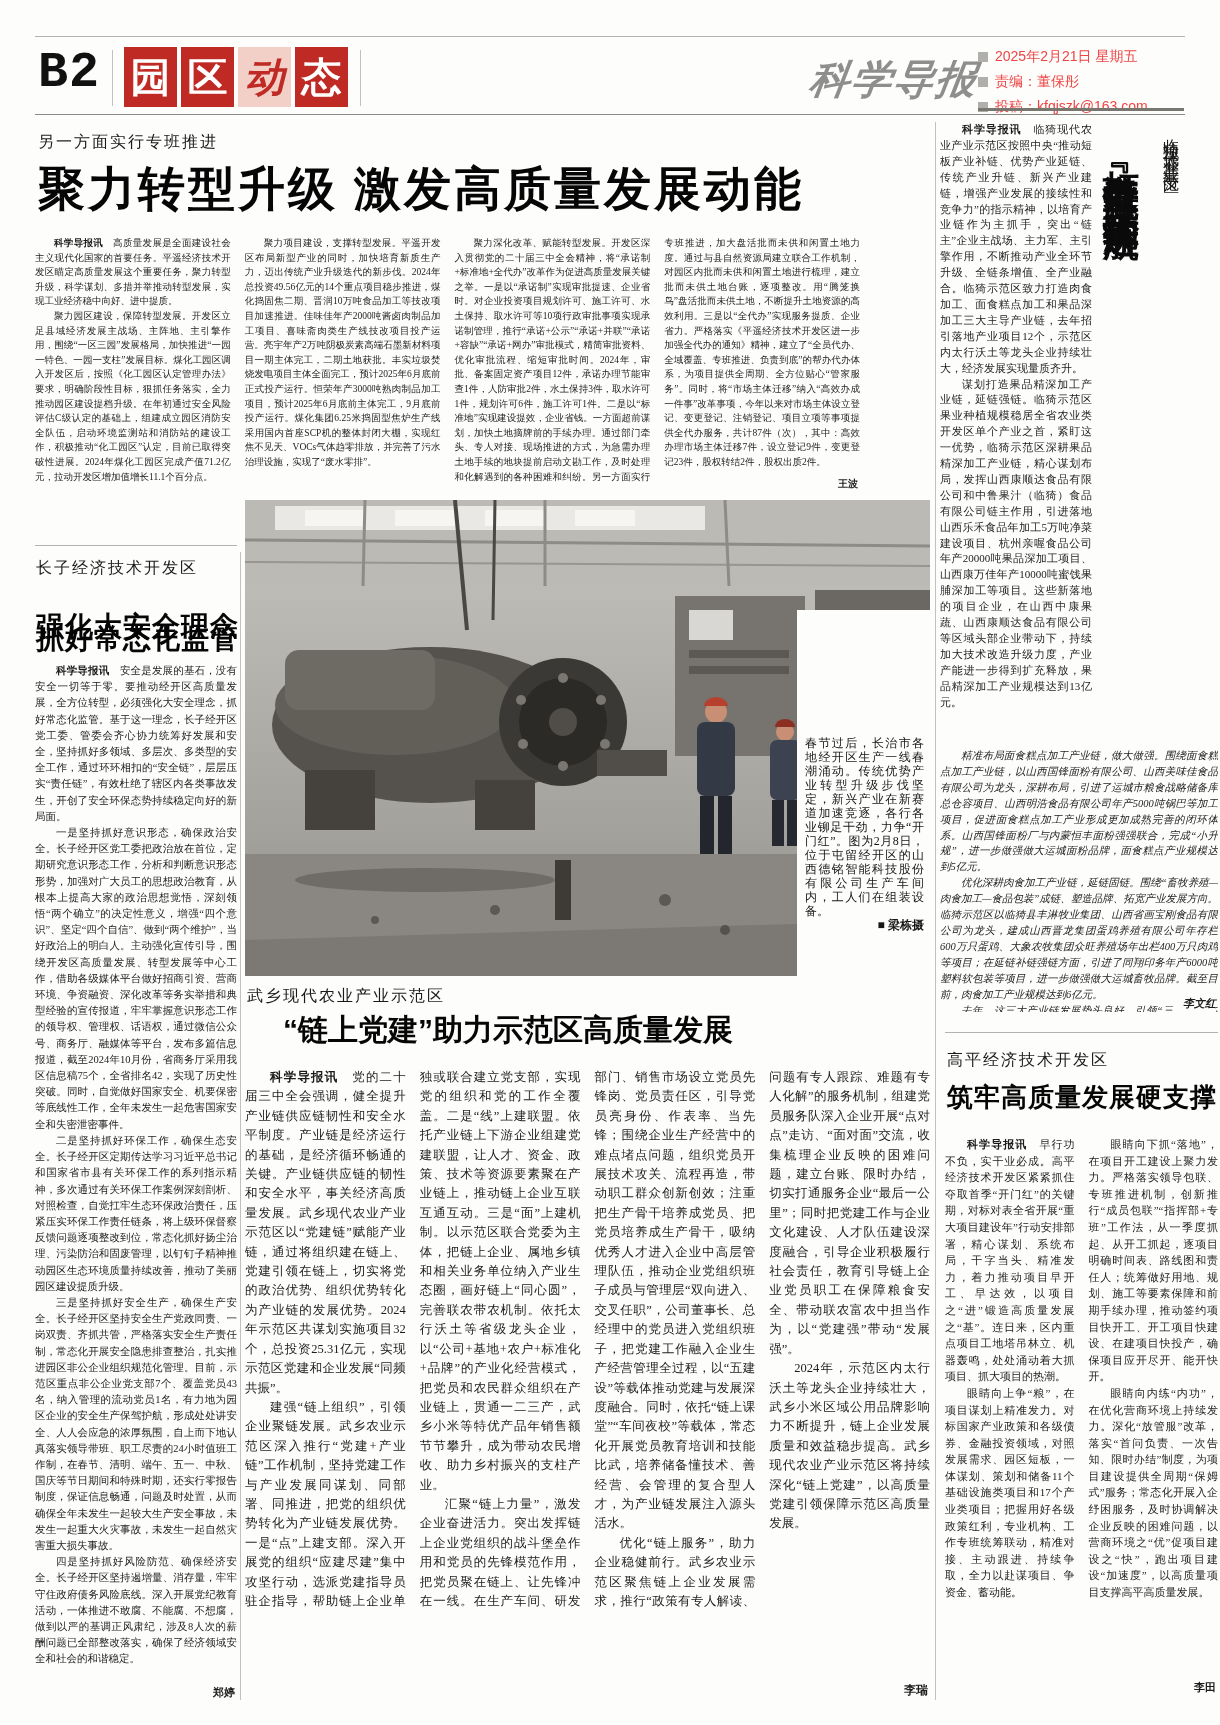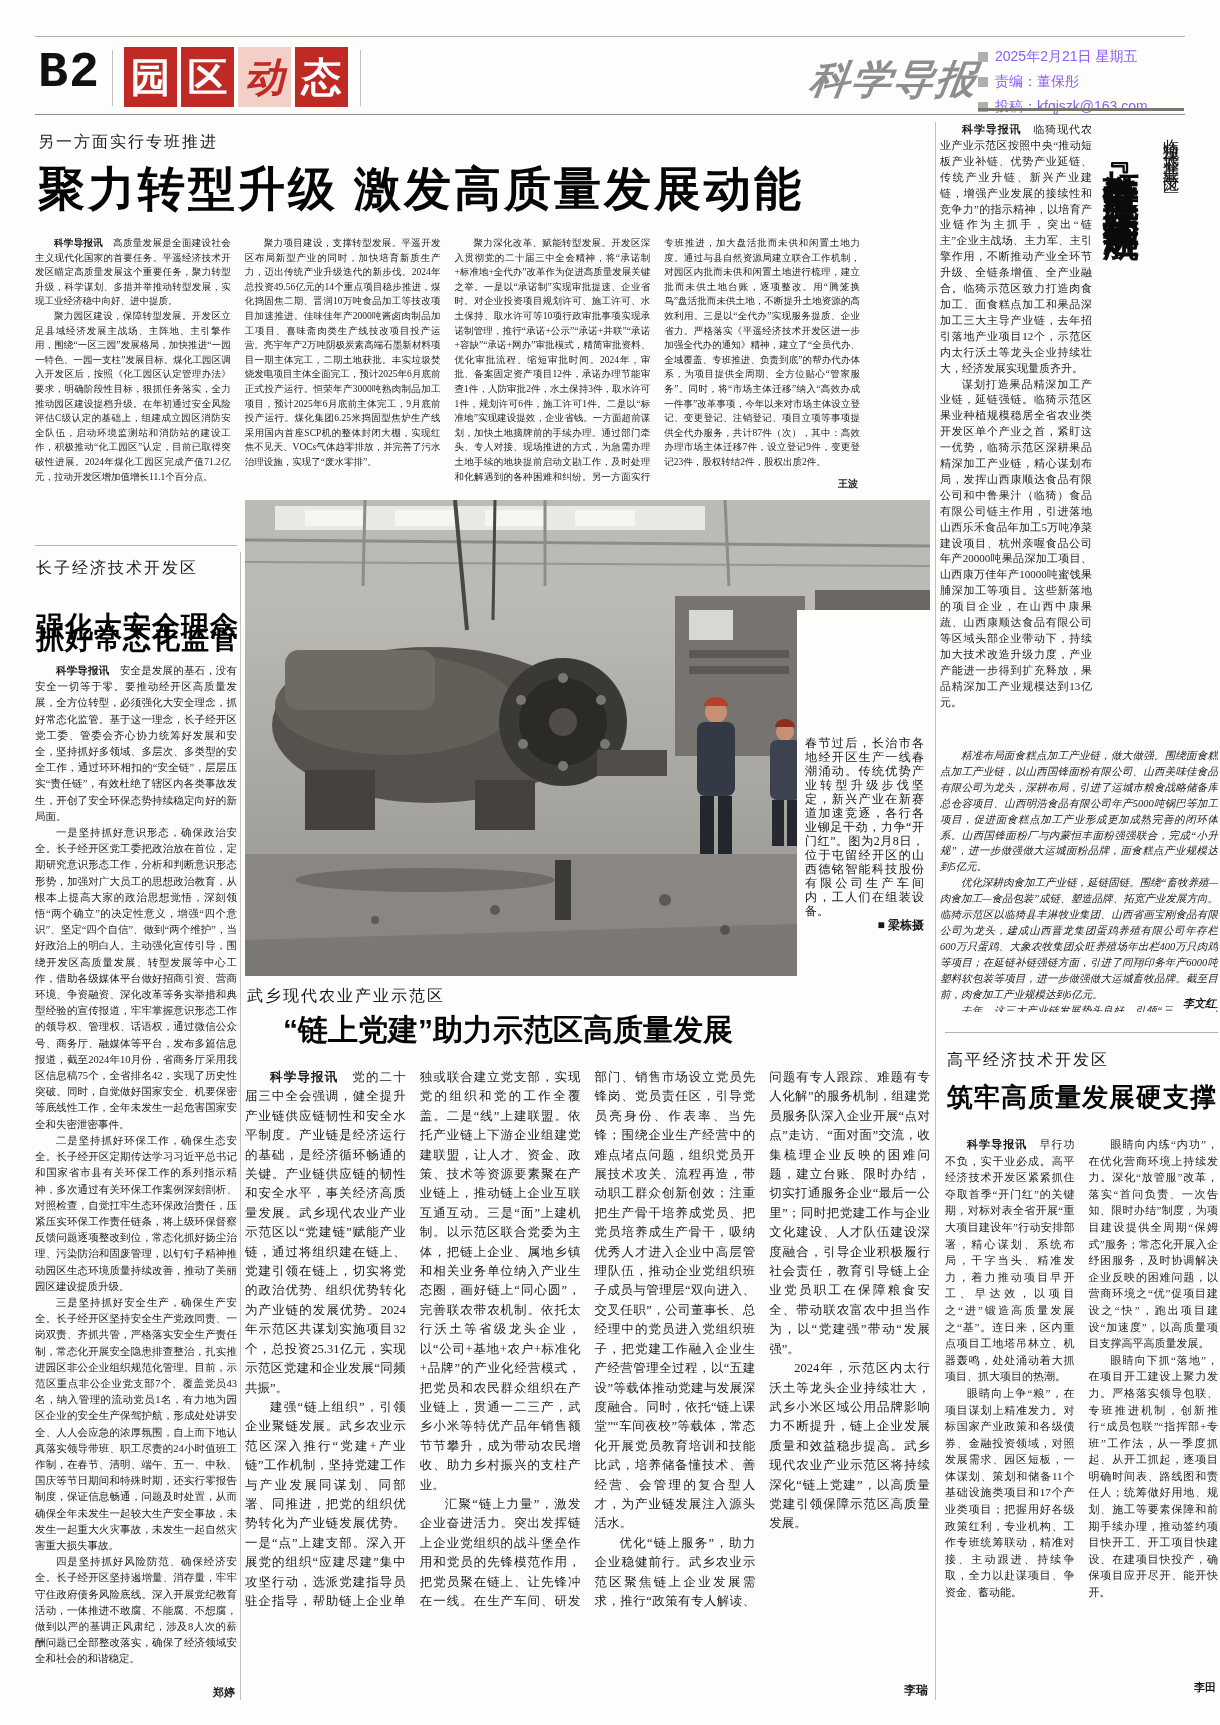--- a/index.html
+++ b/index.html
@@ -17,21 +17,21 @@
             font-family:"Liberation Sans",sans-serif;font-weight:900;font-size:40px;
             display:flex;align-items:center;justify-content:center;}
   .logo-box.alt{background:#f2cfc7;color:#bf2b24;font-family:"DejaVu Serif",serif;
                 font-style:italic;font-weight:bold;}
   .masthead{position:absolute;left:810px;top:52px;width:160px;
             font-family:"DejaVu Serif",serif;font-style:italic;font-weight:bold;
             font-size:40px;color:#8e8e8c;transform:skewX(-8deg);letter-spacing:2px;white-space:nowrap;}
   .info-block{position:absolute;left:978px;top:48px;width:206px;}
   .info-row{display:flex;align-items:center;margin-bottom:7px;}
   .info-sq{width:10px;height:10px;background:#b0afab;margin-right:7px;flex:0 0 auto;}
-  .info-text{font-family:"Liberation Sans",sans-serif;font-size:14px;color:#8b5cf6;white-space:nowrap;}
+  .info-text{font-family:"Liberation Sans",sans-serif;font-size:14px;color:#ef4444;white-space:nowrap;}
   .info-underline{position:absolute;left:978px;top:108px;width:206px;height:3px;background:#77766f;}
 
   
   .kicker{position:absolute;font-family:"Liberation Sans",sans-serif;font-size:16px;
           color:#1a1a1a;letter-spacing:2px;white-space:nowrap;}
   .headline{position:absolute;font-family:"Liberation Sans",sans-serif;font-weight:900;
             color:#060606;white-space:nowrap;}
   .body-cols{position:absolute;text-align:justify;overflow:hidden;column-gap:14px;column-fill:auto;}
   .body-cols p{margin:0;text-indent:2em;}
   .lead{font-weight:bold;font-family:"Liberation Sans",sans-serif;}
@@ -242,18 +242,18 @@
     <p>2024年，示范区内太行沃土等龙头企业持续壮大，武乡小米区域公用品牌影响力不断提升，链上企业发展质量和效益稳步提高。武乡现代农业产业示范区将持续深化“链上党建”，以高质量党建引领保障示范区高质量发展。</p>
     <span class="byline" style="font-size:12px;">李瑞</span>
   </div>
 
   <div class="rule-h" style="left:945px;top:1032px;width:273px;"></div>
   <div class="kicker" style="left:947px;top:1050px;">高平经济技术开发区</div>
   <div class="headline" style="left:947px;top:1080px;font-size:26px;letter-spacing:1px;">筑牢高质量发展硬支撑</div>
   <div class="body-cols gp-body">
     <p><b class="lead">科学导报讯</b>　<span>早行功不负，实干业必成。高平经济技术开发区紧紧抓住夺取首季“开门红”的关键期，对标对表全省开展“重大项目建设年”行动安排部署，精心谋划、系统布局，干字当头、精准发力，着力推动项目早开工、早达效，以项目之“进”锻造高质量发展之“基”。连日来，区内重点项目工地塔吊林立、机器轰鸣，处处涌动着大抓项目、抓大项目的热潮。</span></p>
     <p>眼睛向上争“粮”，在项目谋划上精准发力。对标国家产业政策和各级债券、金融投资领域，对照发展需求、园区短板，一体谋划、策划和储备11个基础设施类项目和17个产业类项目；把握用好各级政策红利，专业机构、工作专班统筹联动，精准对接、主动跟进、持续争取，全力以赴谋项目、争资金、蓄动能。</p>
+    <p>眼睛向下抓“落地”，在项目开工建设上聚力发力。严格落实领导包联、专班推进机制，创新推行“成员包联”“指挥部+专班”工作法，从一季度抓起、从开工抓起，逐项目明确时间表、路线图和责任人；统筹做好用地、规划、施工等要素保障和前期手续办理，推动签约项目快开工、开工项目快建设、在建项目快投产，确保项目应开尽开、能开快开。</p>
     <p>眼睛向内练“内功”，在优化营商环境上持续发力。深化“放管服”改革，落实“首问负责、一次告知、限时办结”制度，为项目建设提供全周期“保姆式”服务；常态化开展入企纾困服务，及时协调解决企业反映的困难问题，以营商环境之“优”促项目建设之“快”，跑出项目建设“加速度”，以高质量项目支撑高平高质量发展。</p>
-    <p>眼睛向下抓“落地”，在项目开工建设上聚力发力。严格落实领导包联、专班推进机制，创新推行“成员包联”“指挥部+专班”工作法，从一季度抓起、从开工抓起，逐项目明确时间表、路线图和责任人；统筹做好用地、规划、施工等要素保障和前期手续办理，推动签约项目快开工、开工项目快建设、在建项目快投产，确保项目应开尽开、能开快开。</p>
     <span class="byline" style="font-size:11px;">李田</span>
   </div>
 
 </div>
 
 </body></html>

